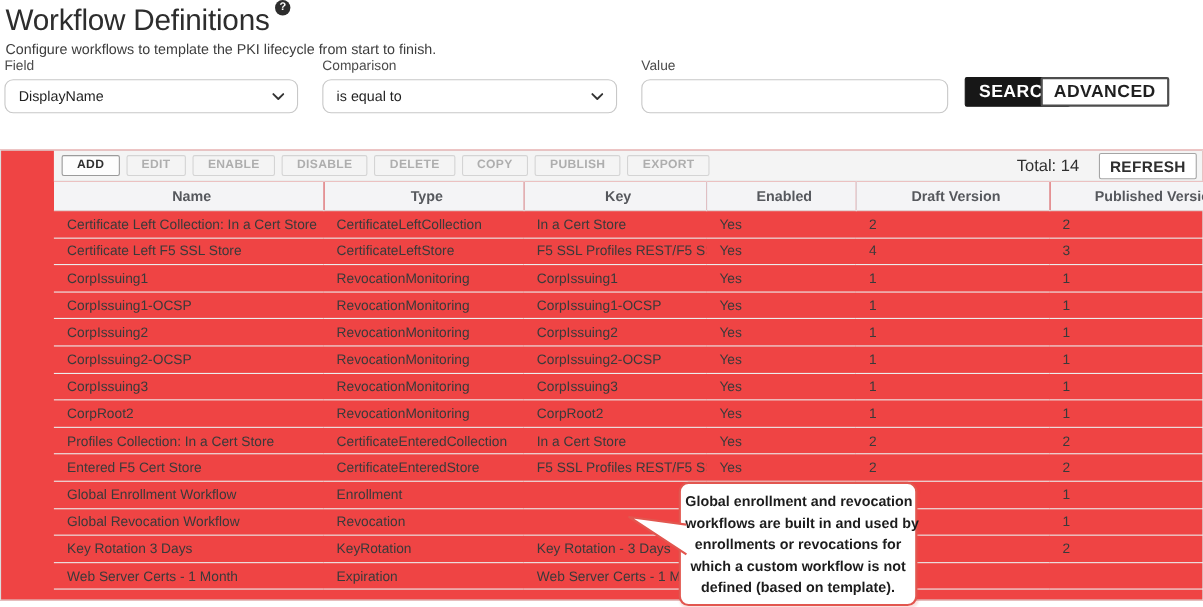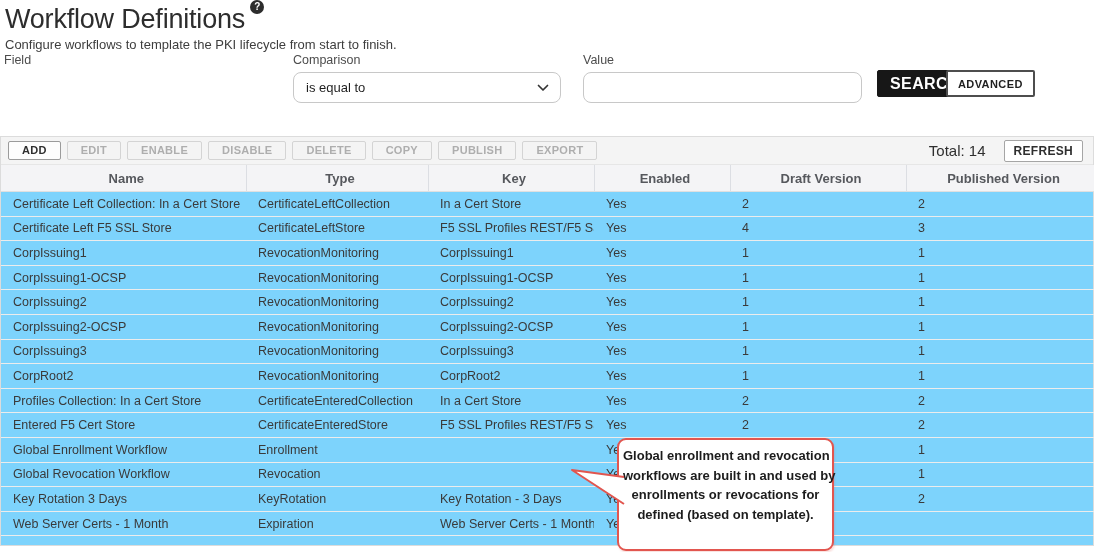--- a/index.html
+++ b/index.html
@@ -36,43 +36,43 @@
   #value-group{left:583px;width:279px;}
   .btn-search{
     position:absolute;top:70px;left:877px;height:27px;padding:0 12px;
     background:#171717;color:#fff;border:1px solid #171717;border-radius:2px;
     font-size:16px;font-weight:bold;letter-spacing:.4px;cursor:pointer;
     font-family:inherit;
   }
   .btn-advanced{
     position:absolute;top:70px;left:946px;height:27px;padding:0 10px;
     background:#fff;color:#1f1f1f;border:2px solid #4d4d4d;border-radius:2px;
-    font-size:11px;font-weight:bold;letter-spacing:.4px;cursor:pointer;
+    font-size:16px;font-weight:bold;letter-spacing:.4px;cursor:pointer;
     box-sizing:border-box;font-family:inherit;
   }
   
   .grid{
     position:absolute;top:136px;left:0;width:1094px;height:410px;
-    border:1px solid #dcdcdc;box-sizing:border-box;background:#7dd3fc;
+    border:1px solid #dcdcdc;box-sizing:border-box;background:#ef4444;padding-left:48px;
   }
   .grid-toolbar{
     height:27px;background:#f4f4f4;border-bottom:1px solid #e6e6e6;
     display:flex;align-items:center;padding-left:7px;gap:6px;
   }
   .tb-btn{
     font-size:11px;font-weight:bold;letter-spacing:.3px;color:#2f2f2f;
     background:#fdfdfd;border:1px solid #9b9b9b;border-radius:2px;
     padding:2px 13px 3px;cursor:pointer;font-family:inherit;
   }
   .tb-btn.disabled{color:#aeaeae;border-color:#d4d4d4;background:transparent;cursor:default;}
   .tb-spacer{flex:1;}
   .tb-total{font-size:15px;color:#2f2f2f;margin-right:12px;}
   .tb-refresh{
-    font-size:12px;font-weight:bold;letter-spacing:.3px;color:#2f2f2f;background:#fff;
-    border:1px solid #a5a5a5;border-radius:2px;padding:3px 9px;margin-right:10px;
+    font-size:14px;font-weight:bold;letter-spacing:.3px;color:#2f2f2f;background:#fff;
+    border:1px solid #a5a5a5;border-radius:2px;padding:3px 9px;margin-right:5px;
     cursor:pointer;font-family:inherit;
   }
   table{width:100%;border-collapse:collapse;table-layout:fixed;}
   col.c0{width:245px}col.c1{width:182px}col.c2{width:166px}
   col.c3{width:136px}col.c4{width:176px}col.c5{width:189px}
   thead th{
     height:26px;background:#f4f4f6;font-size:13px;font-weight:bold;color:#56585d;
     text-align:center;padding:0 6px 0 12px;border-right:1px solid #dcdee3;
     border-bottom:1px solid #e0e0e0;white-space:nowrap;overflow:hidden;
   }
@@ -92,20 +92,28 @@
   .callout .tail{position:absolute;left:-51px;top:24px;overflow:visible;}
 </style>
 </head>
 <body>
 
 <div class="page-title"><span>Workflow Definitions</span><span class="help-badge">?</span></div>
 <div class="page-subtitle">Configure workflows to template the PKI lifecycle from start to finish.</div>
 
 <div class="fgroup" id="field-group">
   <div class="flabel">Field</div>
+  <div class="sel">
+    <span>DisplayName</span>
+    <span class="chev">
+      <svg width="12" height="8" viewBox="0 0 12 8">
+          <path d="M1.5 1.5 L6 6 L10.5 1.5" stroke="#333" stroke-width="1.7" fill="none" stroke-linecap="round" stroke-linejoin="round"></path>
+        </svg>
+    </span>
+  </div>
 </div>
 <div class="fgroup" id="comparison-group">
   <div class="flabel">Comparison</div>
   <div class="sel">
     <span>is equal to</span>
     <span class="chev">
       <svg width="12" height="8" viewBox="0 0 12 8">
           <path d="M1.5 1.5 L6 6 L10.5 1.5" stroke="#333" stroke-width="1.7" fill="none" stroke-linecap="round" stroke-linejoin="round"></path>
         </svg>
     </span>
@@ -271,15 +279,16 @@
 </div>
 
 <div class="callout">
   <svg class="tail" width="57" height="46" viewBox="0 0 57 46">
     <path d="M56 13 L4 6 L56 40" fill="#ffffff" stroke="#e2564f" stroke-width="2" stroke-linejoin="round"></path>
   </svg>
   <div id="callout-lines">
       <div class="cline">Global enrollment and revocation</div>
       <div class="cline">workflows are built in and used by</div>
       <div class="cline">enrollments or revocations for</div>
+      <div class="cline">which a custom workflow is not</div>
       <div class="cline">defined (based on template).</div>
     </div>
 </div>
 
 </body></html>

